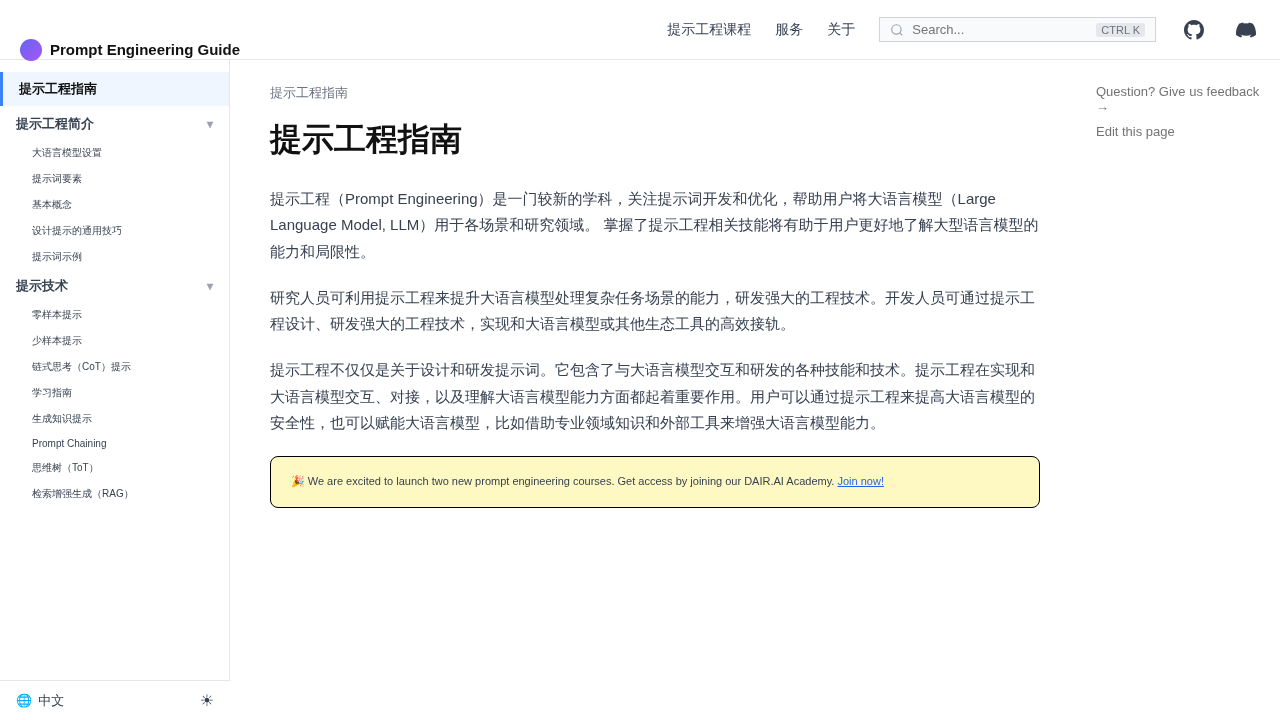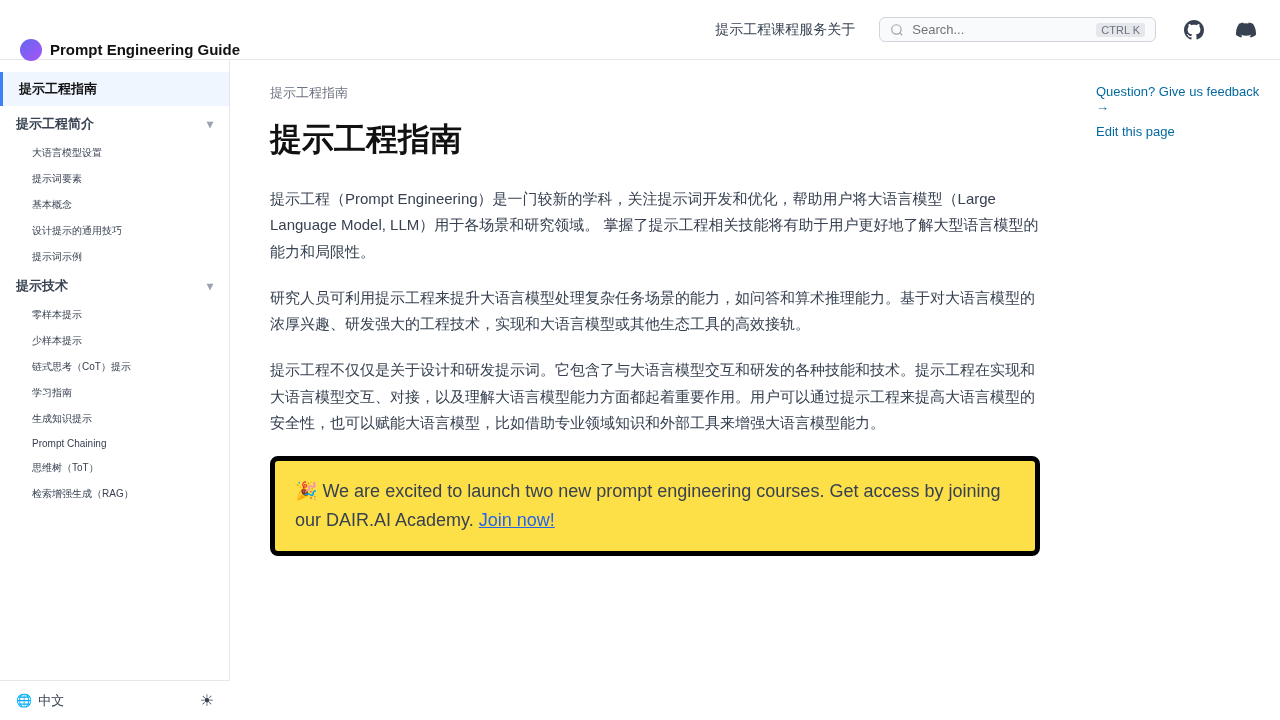--- a/index.html
+++ b/index.html
@@ -6,24 +6,24 @@
     body { font-family: -apple-system, BlinkMacSystemFont, 'Segoe UI', sans-serif; font-size: 14px; color: #1a1a1a; background: #fff; height: 720px; overflow: hidden; }
 
     
     .topnav {
       display: flex; align-items: center; height: 60px;
       border-bottom: 1px solid #e5e7eb; padding: 0 20px; gap: 24px;
       background: #fff; position: sticky; top: 0; z-index: 100;
     }
     .logo { display: flex; align-items: center; gap: 8px; font-weight: 700; font-size: 15px; color: #111; text-decoration: none; margin-top: 40px; }
     .logo-dot { width: 22px; height: 22px; border-radius: 50%; background: linear-gradient(135deg, #6366f1, #a855f7); }
-    .nav-links { display: flex; margin-left: auto; }
+    .nav-links { display: flex; gap: 24px; margin-left: auto; }
     .nav-link { color: #374151; text-decoration: none; font-size: 14px; cursor: pointer; }
     .search-box {
-      display: flex; align-items: center; border: 1px solid #d1d5db; border-radius: 6px;
+      display: flex; align-items: center; border: 1px solid #d1d5db; border-radius: 0;
       padding: 4px 10px; gap: 8px; color: #9ca3af; font-size: 13px;
       background: #f9fafb; min-width: 200px;
     }
     .search-box input { border: none; background: transparent; outline: none; font-size: 13px; color: #374151; flex: 1; }
     .search-kbd { background: #e5e7eb; border-radius: 3px; padding: 1px 5px; font-size: 11px; color: #6b7280; }
     .icon-github, .icon-discord {
       width: 28px; height: 28px; display: flex; align-items: center; justify-content: center;
       cursor: pointer; color: #374151;
     }
 
@@ -47,28 +47,28 @@
       padding: 6px 16px 6px 32px; font-size: 10px; color: #374151; cursor: pointer;
     }
     .chevron { font-size: 12px; color: #9ca3af; }
 
     
     .main { flex: 1; overflow-y: auto; padding: 24px 40px; }
     .breadcrumb { font-size: 13px; color: #6b7280; margin-bottom: 16px; }
     h1 { font-size: 32px; font-weight: 700; color: #111; margin-bottom: 24px; }
     .content-para { font-size: 15px; line-height: 1.75; color: #374151; margin-bottom: 20px; }
     .notice-box {
-      background: #fde047; border: 5px solid #000000; border-radius: 8px;
-      padding: 16px 20px; margin-top: 16px; font-size: 18px; color: #374151; line-height: 1.6;
+      background: #fef9c3; border: 1px solid #000000; border-radius: 8px;
+      padding: 16px 20px; margin-top: 16px; font-size: 11px; color: #374151; line-height: 1.6;
     }
     .notice-box a { color: #2563eb; text-decoration: underline; }
 
     
     .right-sidebar { width: 200px; padding: 24px 16px; flex-shrink: 0; }
-    .right-link { font-size: 13px; color: #0369a1; cursor: pointer; display: block; margin-bottom: 10px; text-decoration: none; }
+    .right-link { font-size: 13px; color: #737373; cursor: pointer; display: block; margin-bottom: 10px; text-decoration: none; }
 
     
     .bottom-bar {
       position: fixed; bottom: 0; left: 0; width: 230px; height: 40px;
       display: flex; align-items: center; justify-content: space-between;
       padding: 0 16px; border-top: 1px solid #e5e7eb; background: #fff; font-size: 13px;
     }
     .lang-btn { display: flex; align-items: center; gap: 6px; cursor: pointer; color: #374151; }
     .theme-btn { cursor: pointer; color: #374151; font-size: 16px; }
 
@@ -136,21 +136,21 @@
     <div class="sidebar-subitem">Prompt Chaining</div>
     <div class="sidebar-subitem">思维树（ToT）</div>
     <div class="sidebar-subitem">检索增强生成（RAG）</div>
   </aside>
 
   <main class="main">
     <div class="breadcrumb">提示工程指南</div>
     <h1>提示工程指南</h1>
 
     <p class="content-para">提示工程（Prompt Engineering）是一门较新的学科，关注提示词开发和优化，帮助用户将大语言模型（Large Language Model, LLM）用于各场景和研究领域。 掌握了提示工程相关技能将有助于用户更好地了解大型语言模型的能力和局限性。</p>
-    <p class="content-para">研究人员可利用提示工程来提升大语言模型处理复杂任务场景的能力，如问答和算术推理能力。基于对大语言模型的浓厚兴趣、研发强大的工程技术，实现和大语言模型或其他生态工具的高效接轨。</p>
+    <p class="content-para">研究人员可利用提示工程来提升大语言模型处理复杂任务场景的能力，研发强大的工程技术。开发人员可通过提示工程设计、研发强大的工程技术，实现和大语言模型或其他生态工具的高效接轨。</p>
     <p class="content-para">提示工程不仅仅是关于设计和研发提示词。它包含了与大语言模型交互和研发的各种技能和技术。提示工程在实现和大语言模型交互、对接，以及理解大语言模型能力方面都起着重要作用。用户可以通过提示工程来提高大语言模型的安全性，也可以赋能大语言模型，比如借助专业领域知识和外部工具来增强大语言模型能力。</p>
 
     <div class="notice-box">
       <span>🎉</span>
       <span>We are excited to launch two new prompt engineering courses. Get access by joining our DAIR.AI Academy.</span>
       <a href="#">Join now!</a>
     </div>
   </main>
 
   <aside class="right-sidebar">

